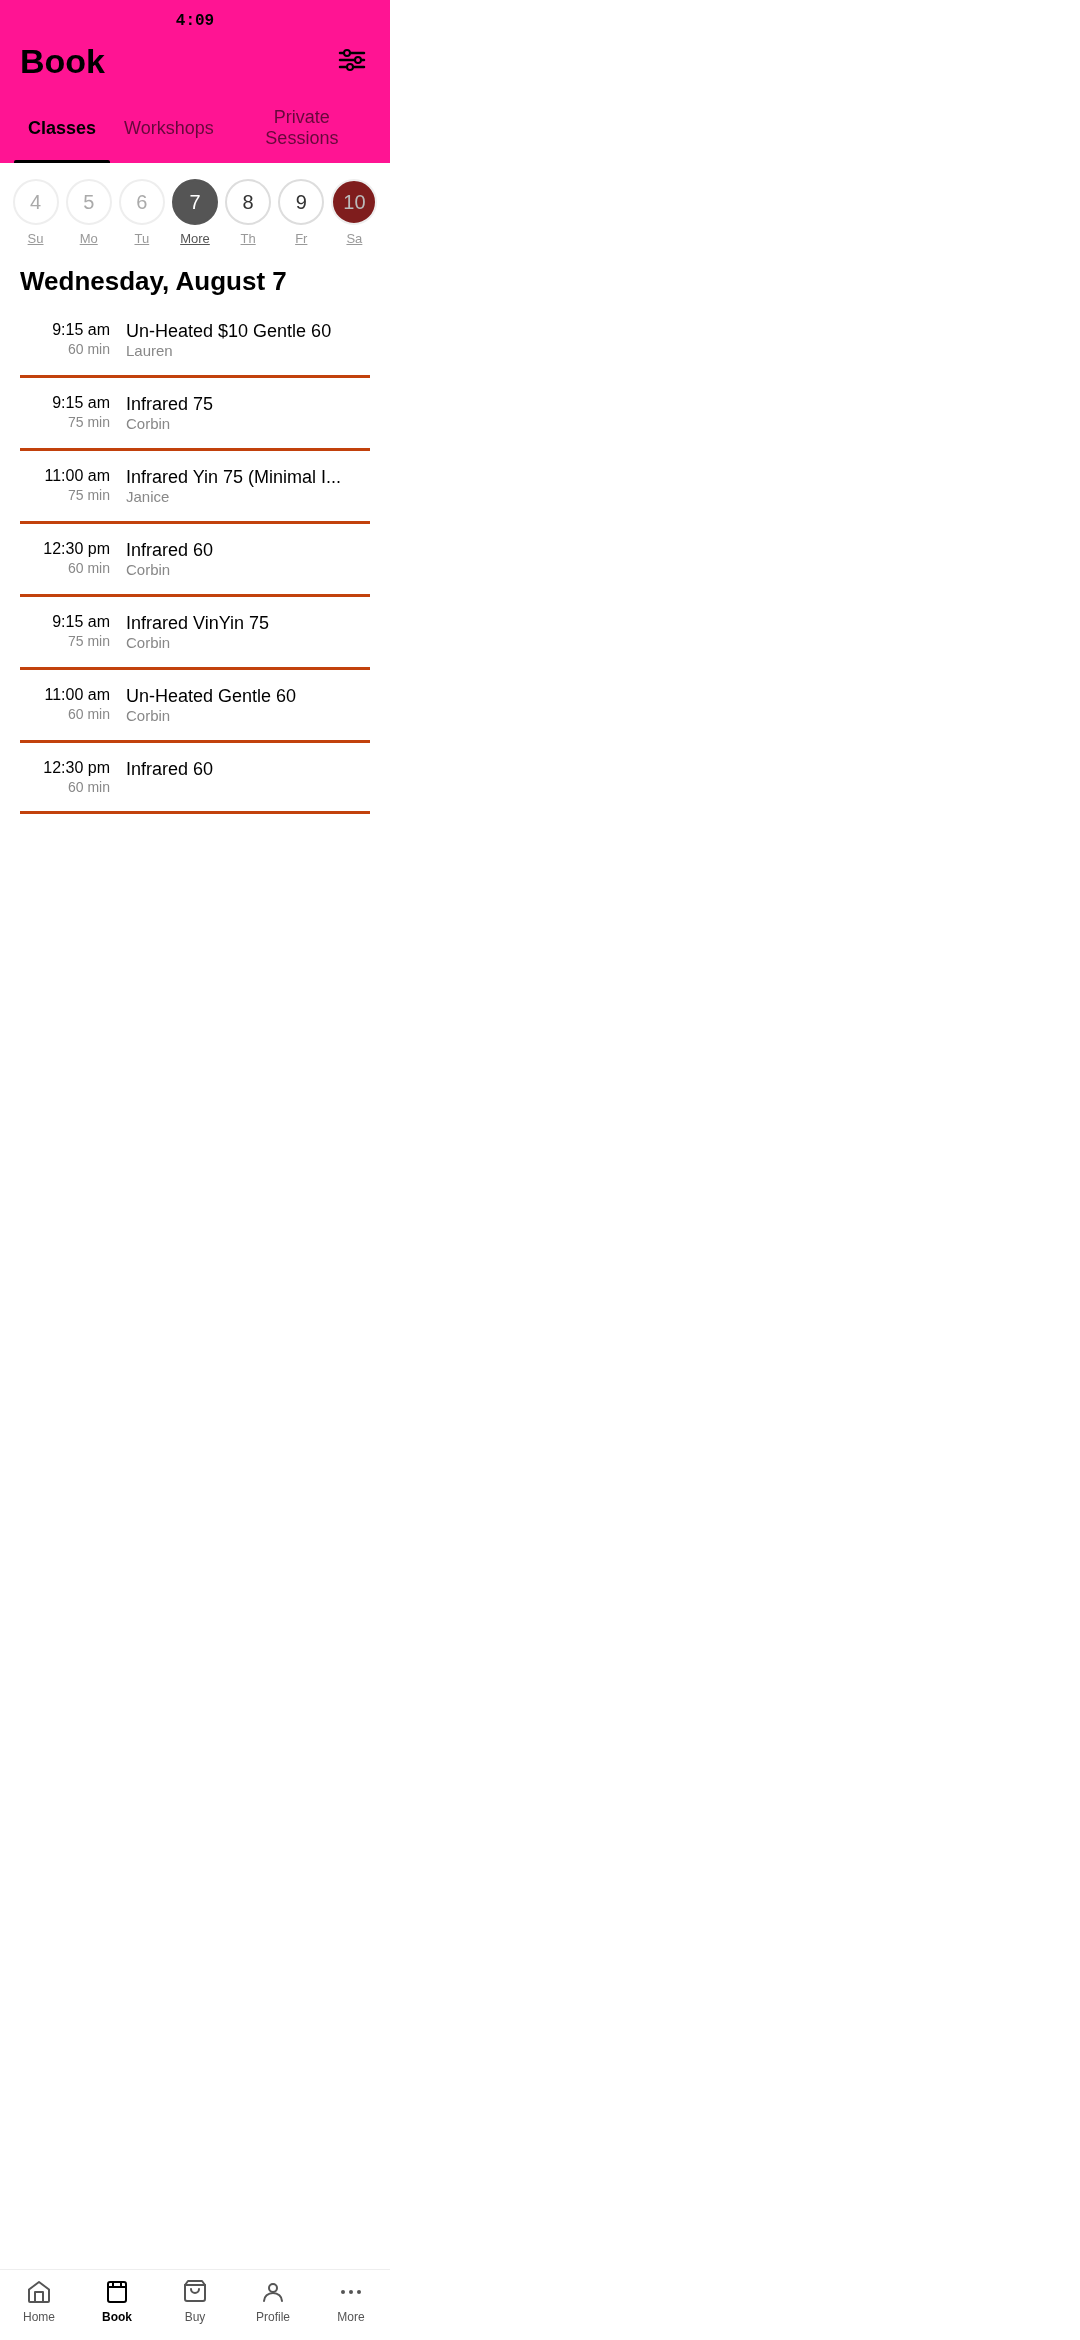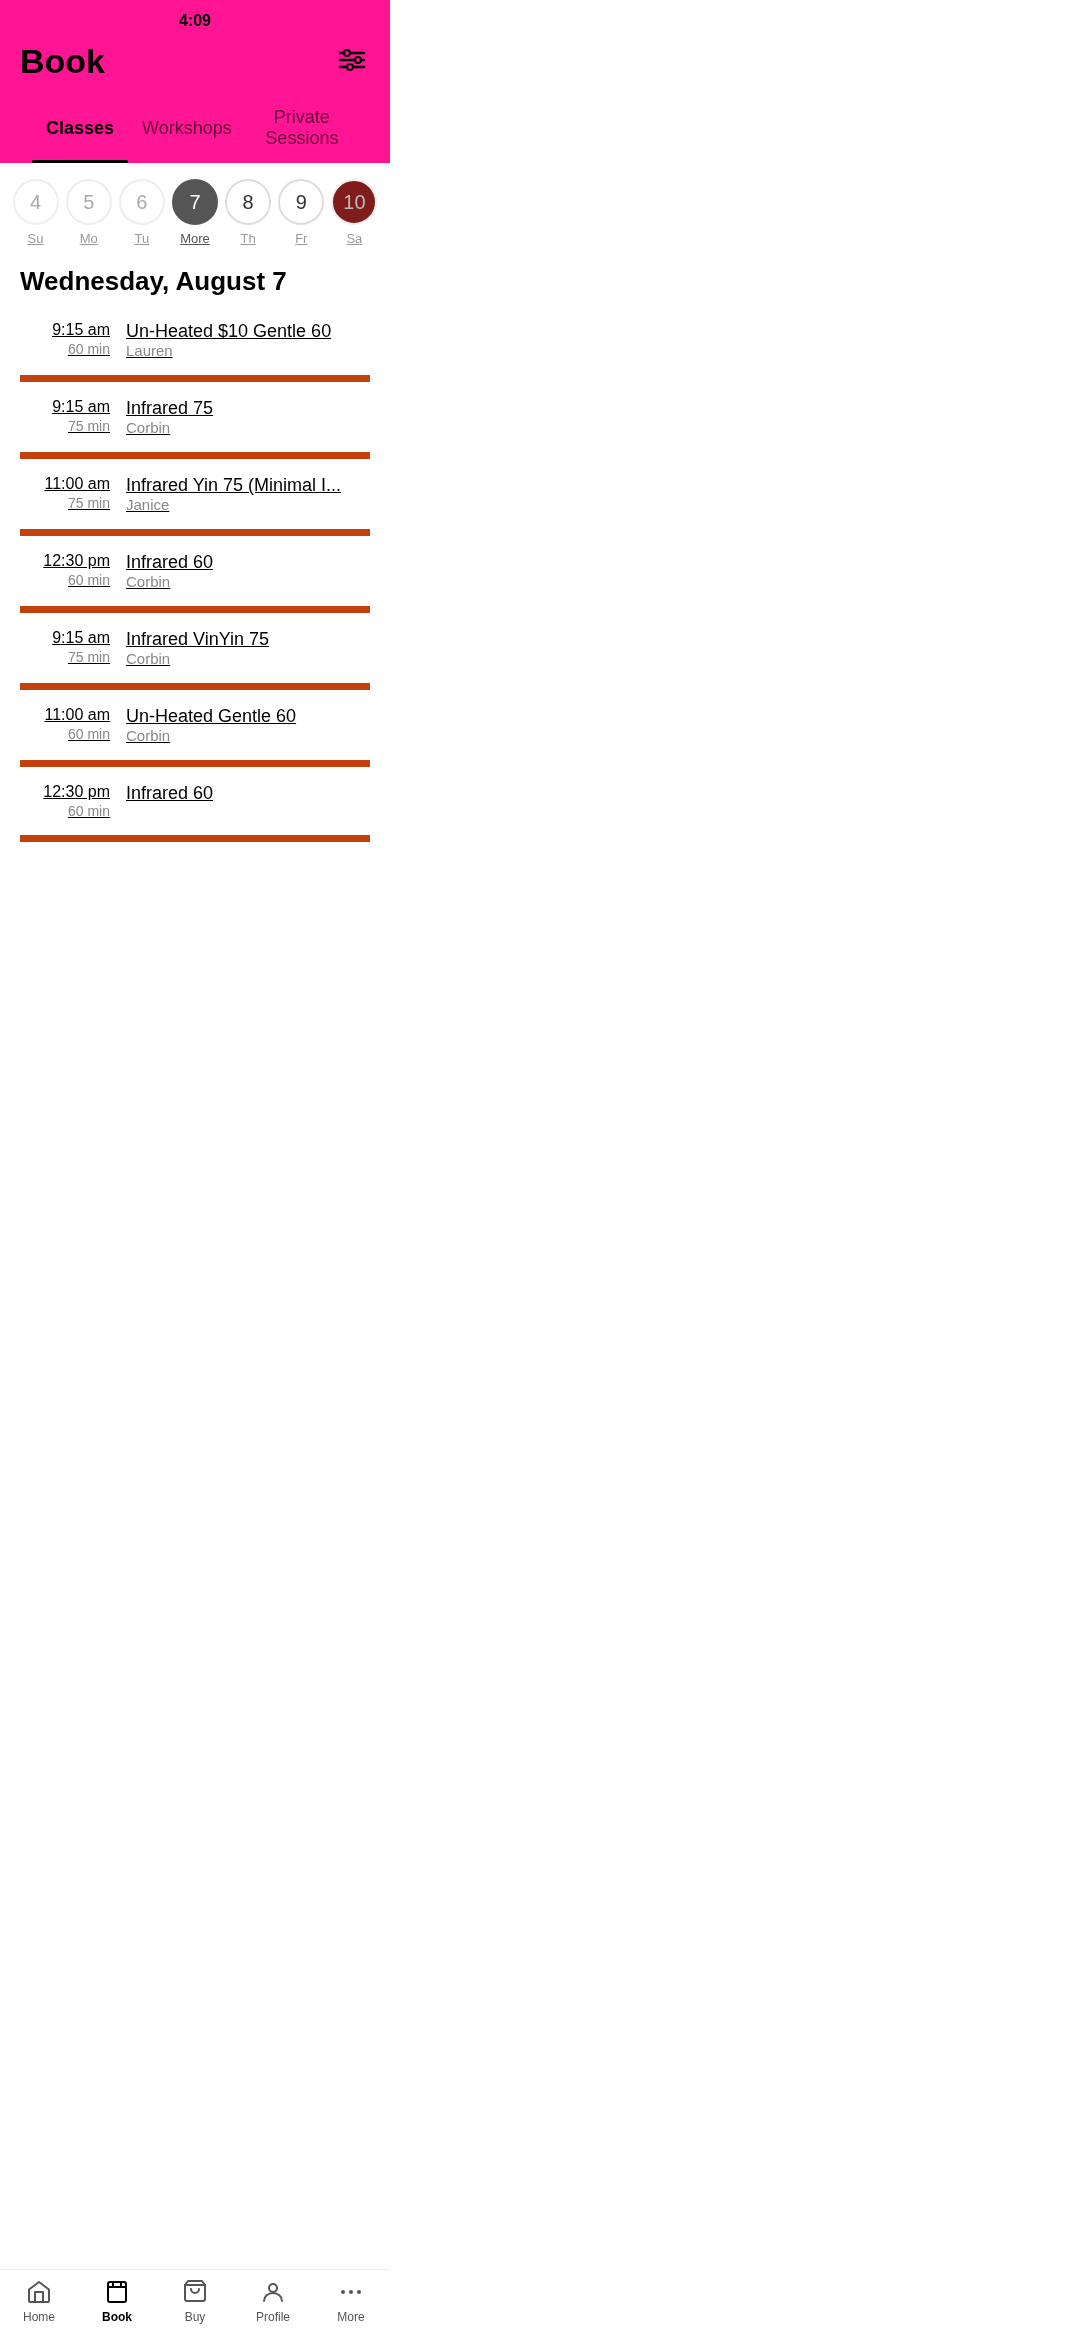--- a/index.html
+++ b/index.html
@@ -13,20 +13,21 @@
       position: relative;
     }
 
     
     .status-bar {
       background: #FF1493;
       padding: 12px 4px 4px;
       display: flex;
       justify-content: center;
       align-items: center;
+      font-family: Liberation Mono, monospace;
     }
     .status-time {
       font-size: 16px;
       font-weight: 600;
       color: #000;
     }
 
     
     .header {
       background: #FF1493;
@@ -49,21 +50,21 @@
     }
     .filter-icon-svg {
       width: 28px;
       height: 24px;
     }
 
     
     .tabs {
       background: #FF1493;
       display: flex;
-      padding: 0 32px;
+      padding: 0 14px;
       border-bottom: none;
     }
     .tab {
       padding: 10px 14px 14px;
       font-size: 18px;
       color: rgba(0,0,0,0.6);
       cursor: pointer;
       border: none;
       background: none;
       font-weight: 500;
@@ -149,23 +150,22 @@
     }
 
     
     .class-list {
       padding: 0 20px;
     }
     .class-item {
       display: flex;
       align-items: flex-start;
       padding: 16px 0;
-      border-bottom: 7px solid #c2410c;
+      border-bottom: 3px solid #c2410c;
       gap: 16px;
-      text-decoration: underline;
     }
     .class-time {
       min-width: 90px;
       text-align: right;
     }
     .class-time-main {
       font-size: 16px;
       font-weight: 500;
       color: #000;
     }

